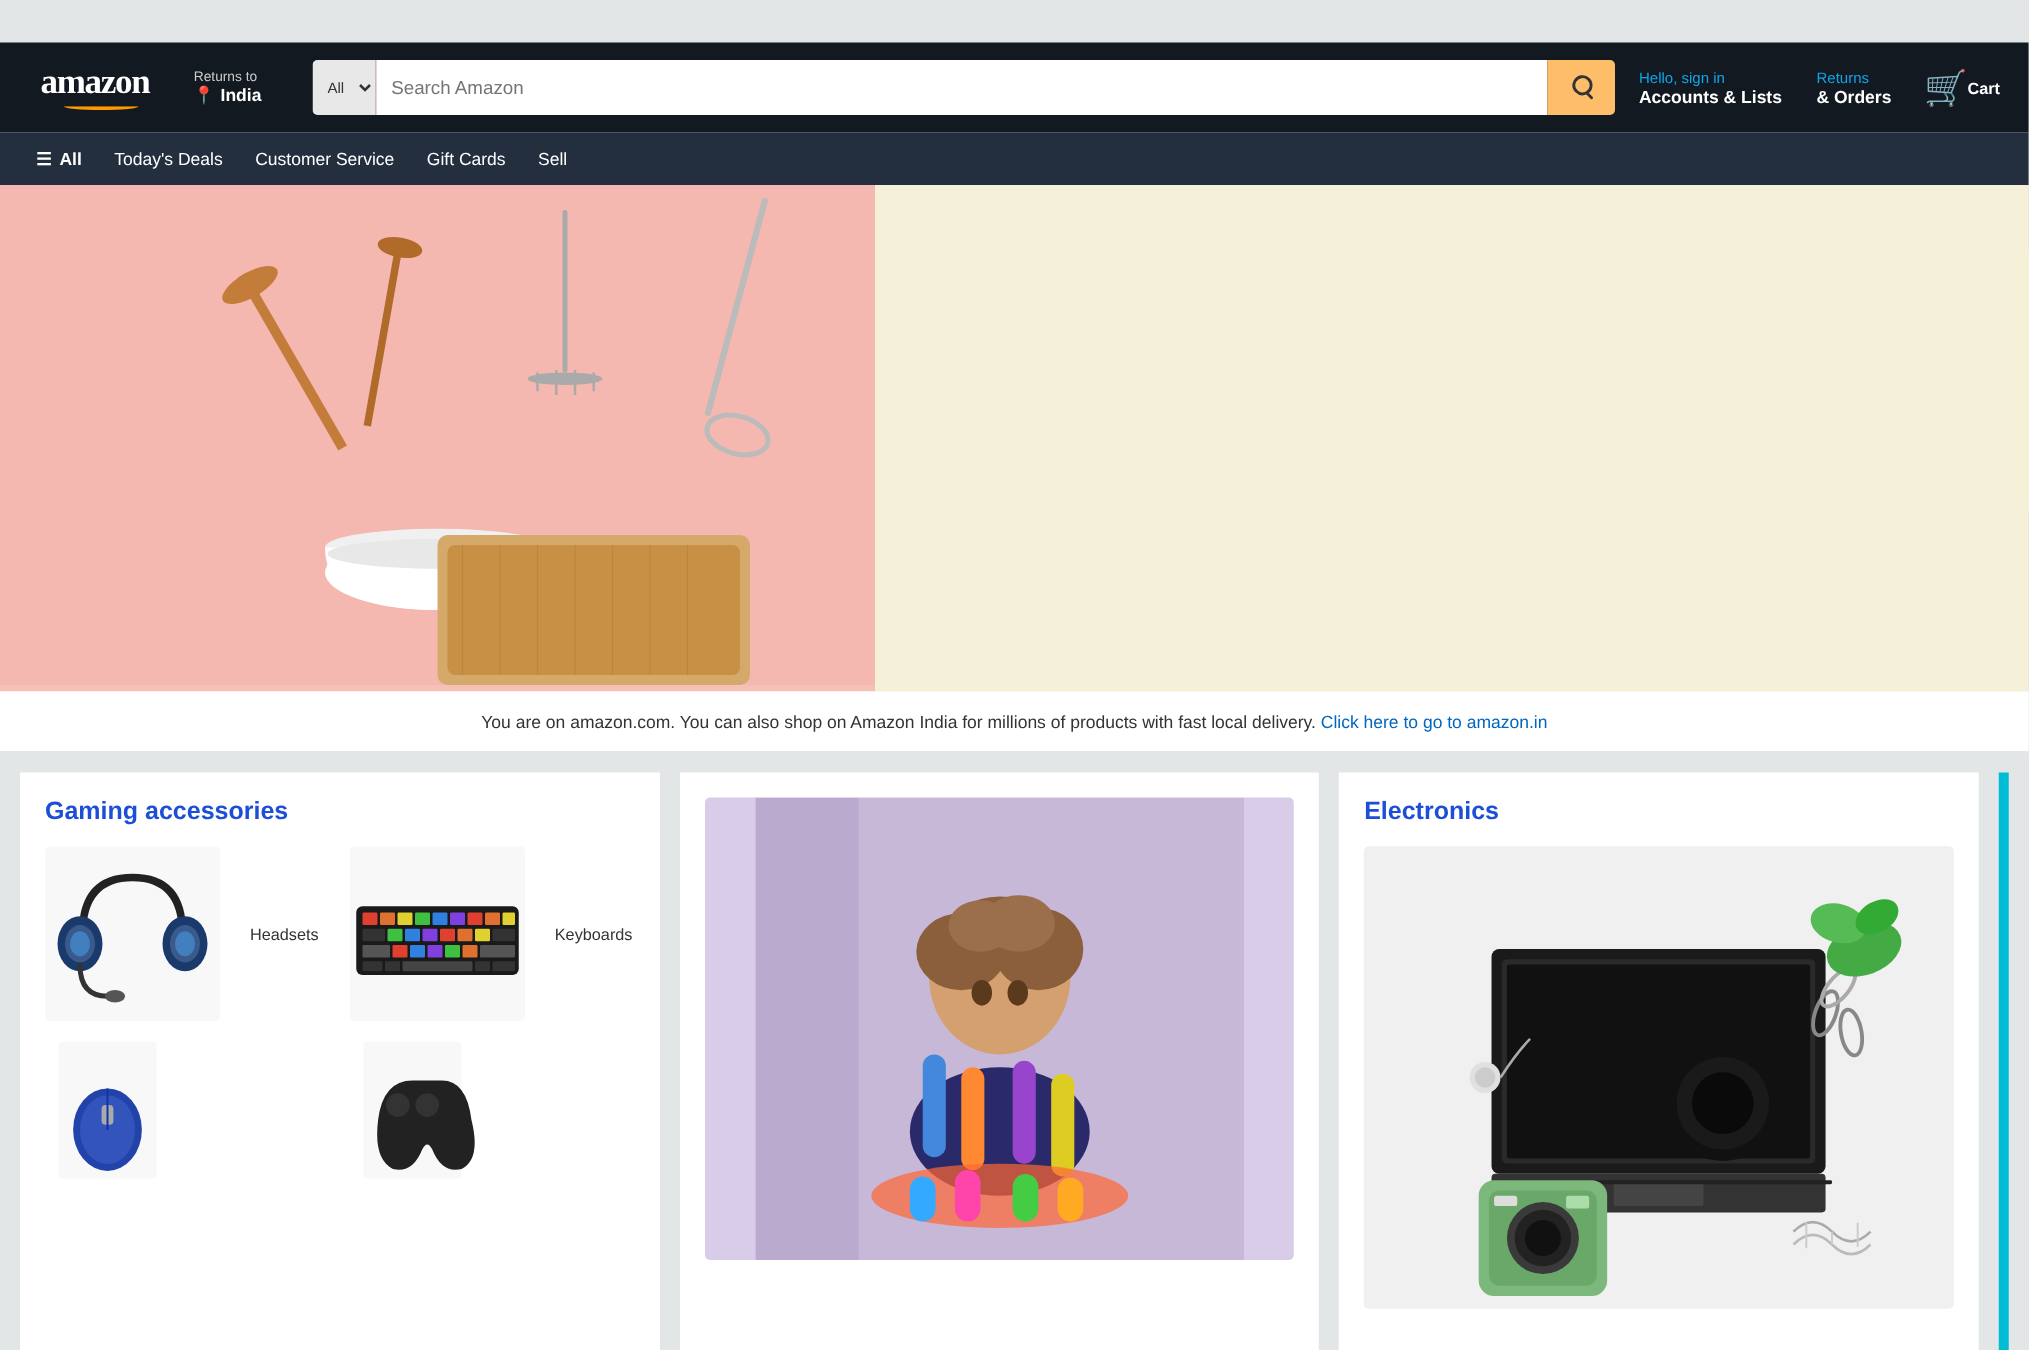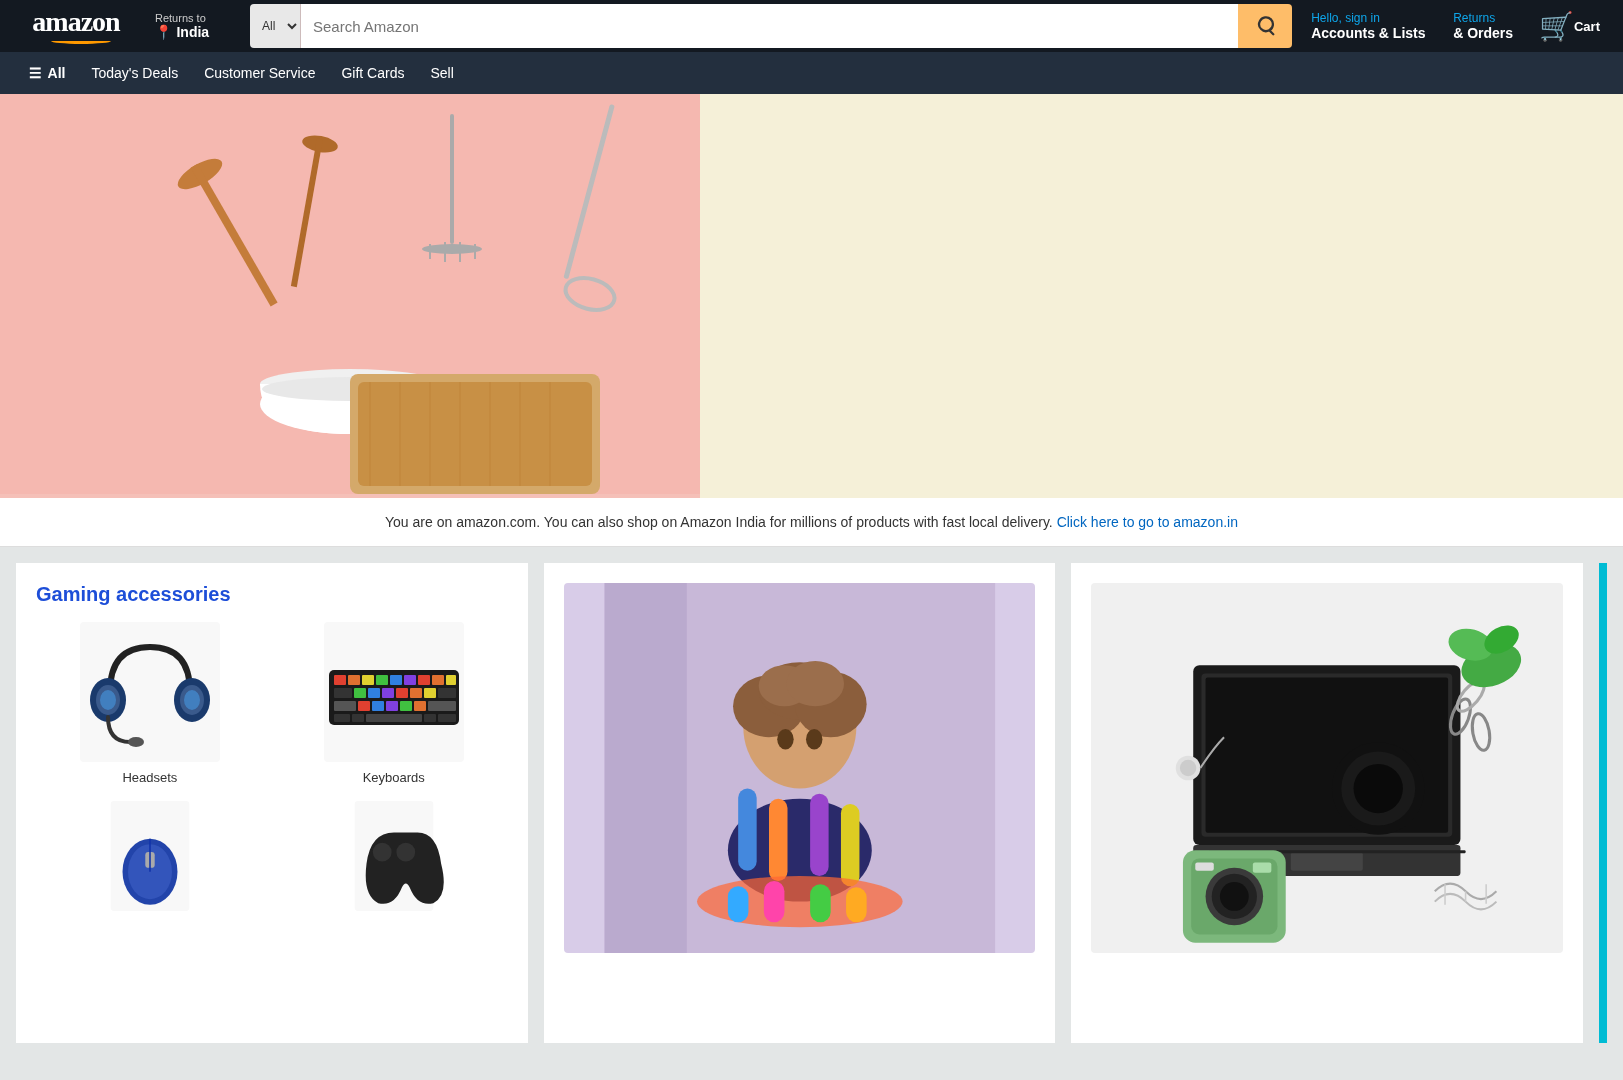--- a/index.html
+++ b/index.html
@@ -5,21 +5,22 @@
     * { margin: 0; padding: 0; box-sizing: border-box; }
     body { font-family: Arial, sans-serif; background: #e3e6e6; width: 1623px; overflow-x: hidden; }
 
     
     .header {
       background: #131921;
       display: flex;
       align-items: center;
       padding: 24px 16px;
       gap: 12px;
-      height: 52px;
+      height: 72px;
+      margin-top: 34px;
     }
 
     .logo-area {
       display: flex;
       flex-direction: column;
       align-items: center;
       cursor: pointer;
       border: 1px solid transparent;
       padding: 4px 6px;
       border-radius: 2px;
@@ -255,23 +256,23 @@
     }
 
     .product-items-grid {
       display: grid;
       grid-template-columns: 1fr 1fr;
       gap: 16px;
     }
 
     .product-item {
       display: flex;
-      flex-direction: column;
-      align-items: center;
-      gap: 8px;
+      flex-direction: row;
+      align-items: center;
+      gap: 24px;
       cursor: pointer;
     }
 
     .product-item-label {
       font-size: 13px;
       color: #333;
       text-align: center;
     }
 
     
@@ -556,20 +557,21 @@
         <ellipse cx="190" cy="310" rx="100" ry="25" fill="#ff6633" opacity="0.7"></ellipse>
         <rect x="120" y="295" width="20" height="35" rx="10" fill="#33aaff"></rect>
         <rect x="155" y="290" width="20" height="40" rx="10" fill="#ff44aa"></rect>
         <rect x="200" y="293" width="20" height="37" rx="10" fill="#44cc44"></rect>
         <rect x="235" y="296" width="20" height="34" rx="10" fill="#ffaa22"></rect>
       </svg>
     </div>
   </div>
 
   <div class="product-card">
+    <h2 class="product-card-title">Electronics</h2>
     <div class="electronics-image-area">
       
       <svg width="100%" height="100%" viewBox="0 0 380 360" xmlns="http://www.w3.org/2000/svg">
         <rect width="380" height="360" fill="#f0f0f0"></rect>
 
         <rect x="60" y="80" width="260" height="175" rx="6" fill="#1a1a1a"></rect>
         <rect x="68" y="88" width="244" height="159" rx="4" fill="#2a2a2a"></rect>
 
         <rect x="60" y="255" width="260" height="30" rx="3" fill="#333"></rect>
 

